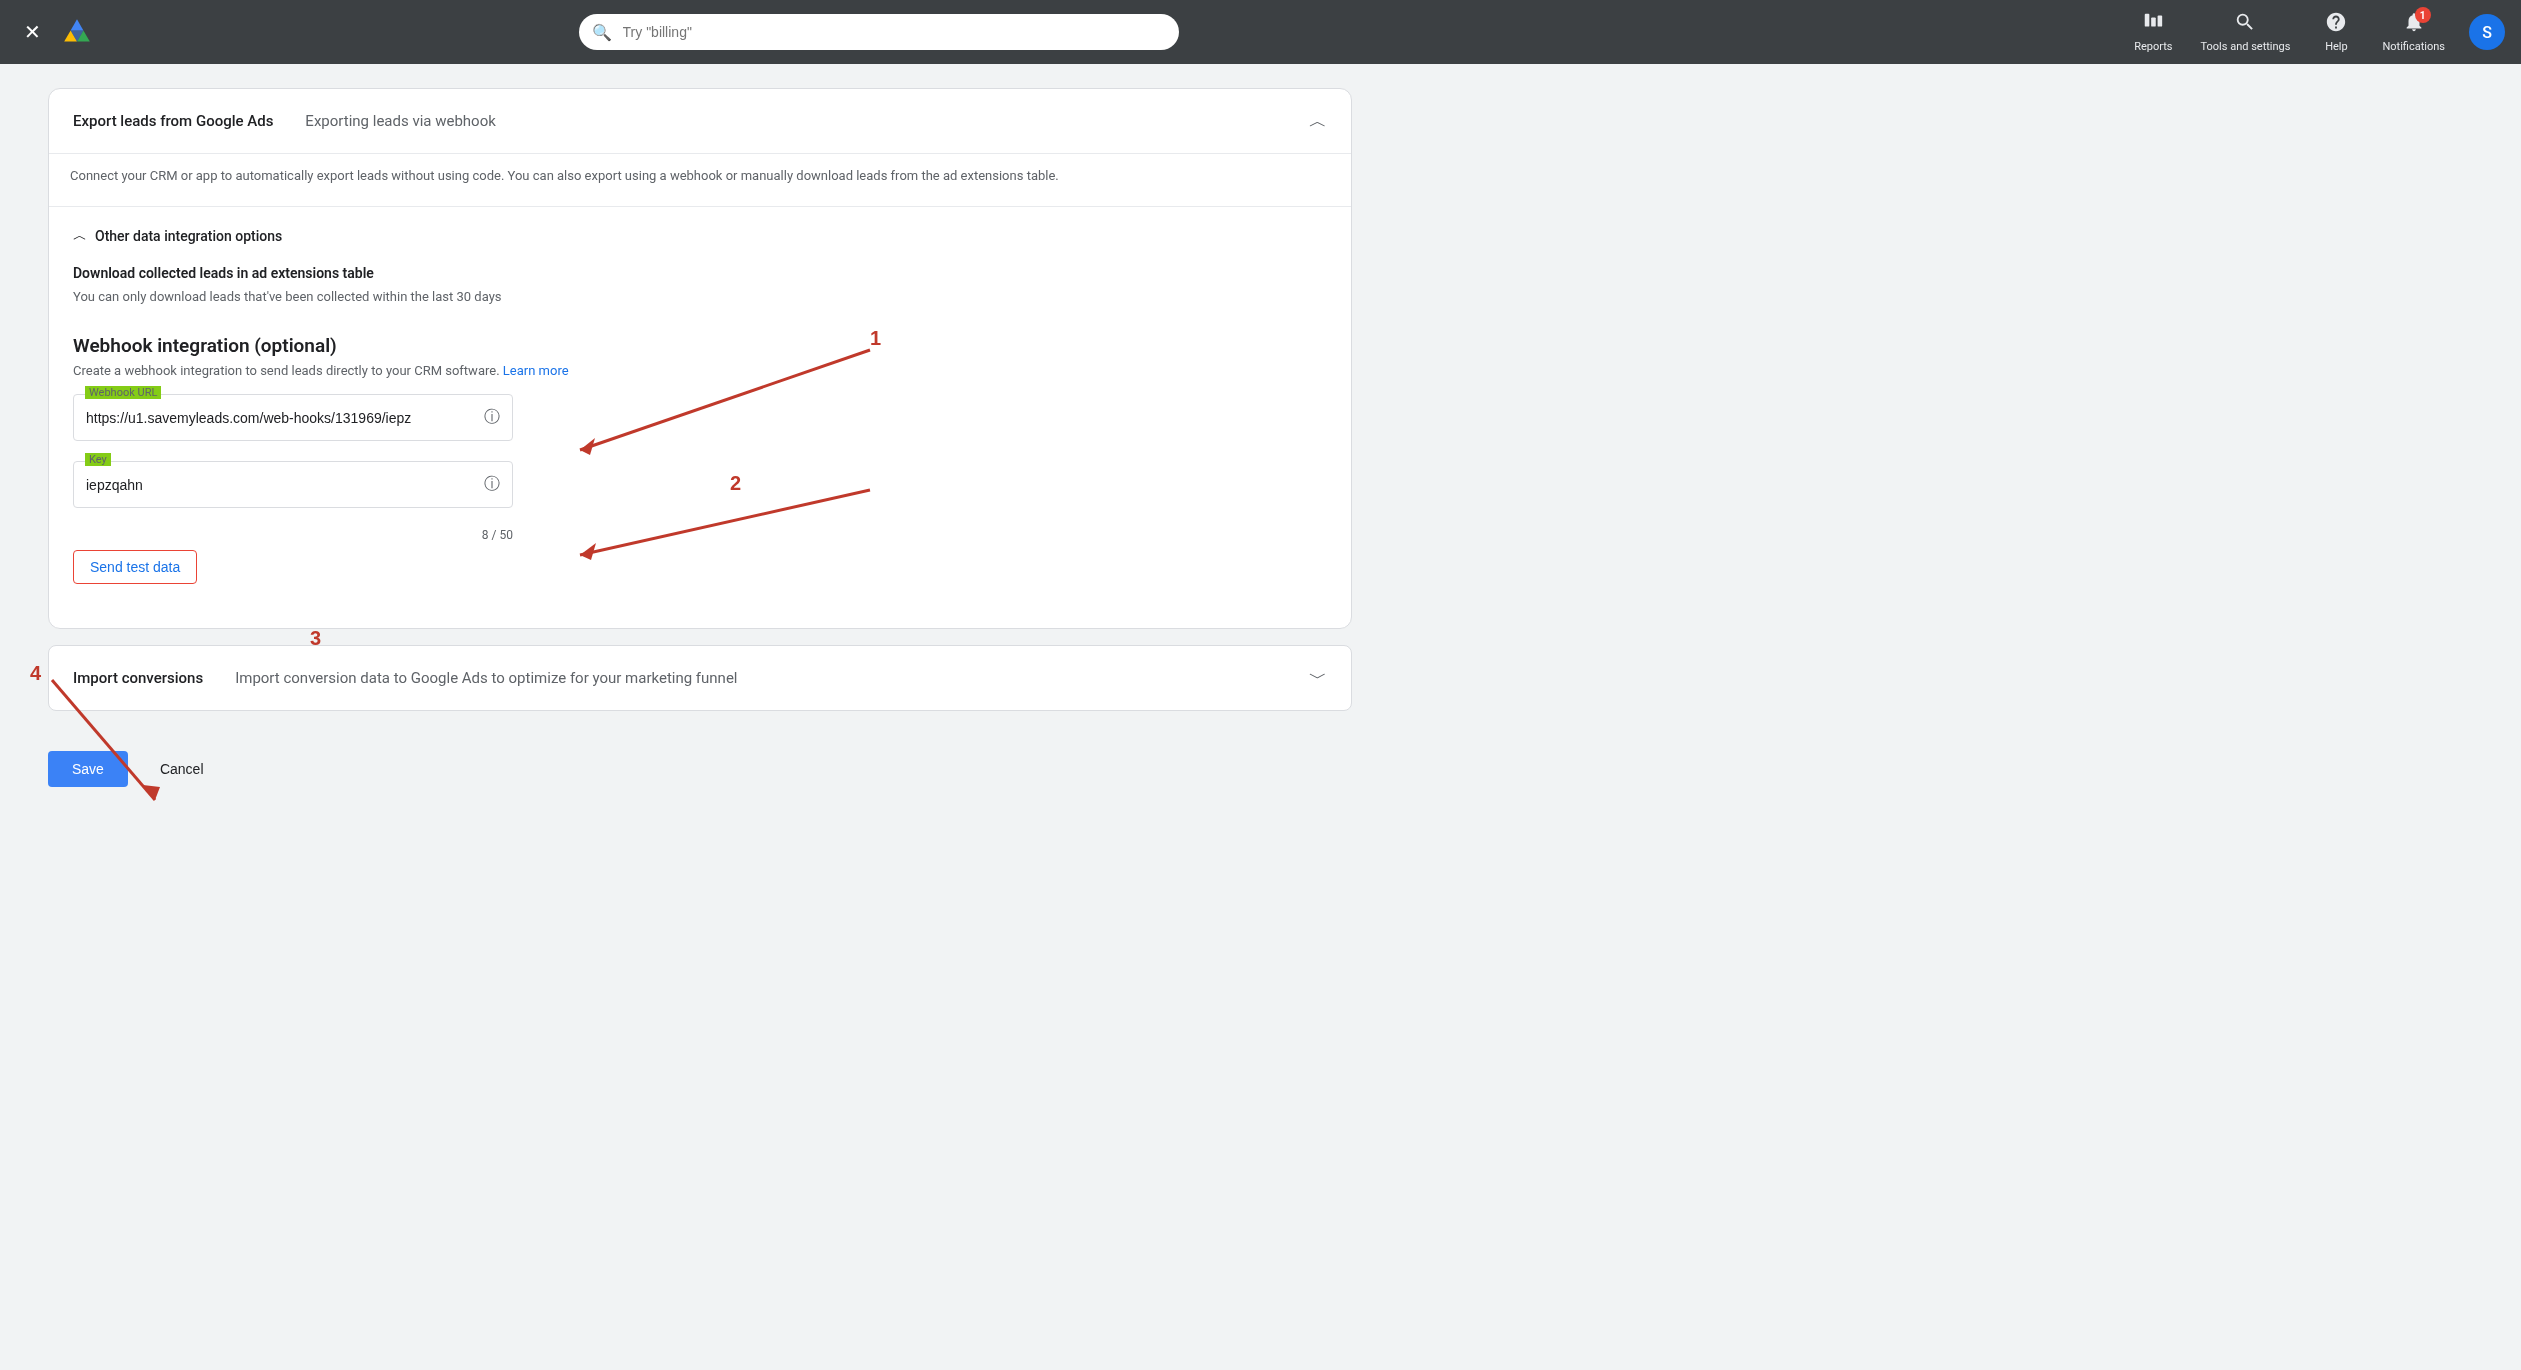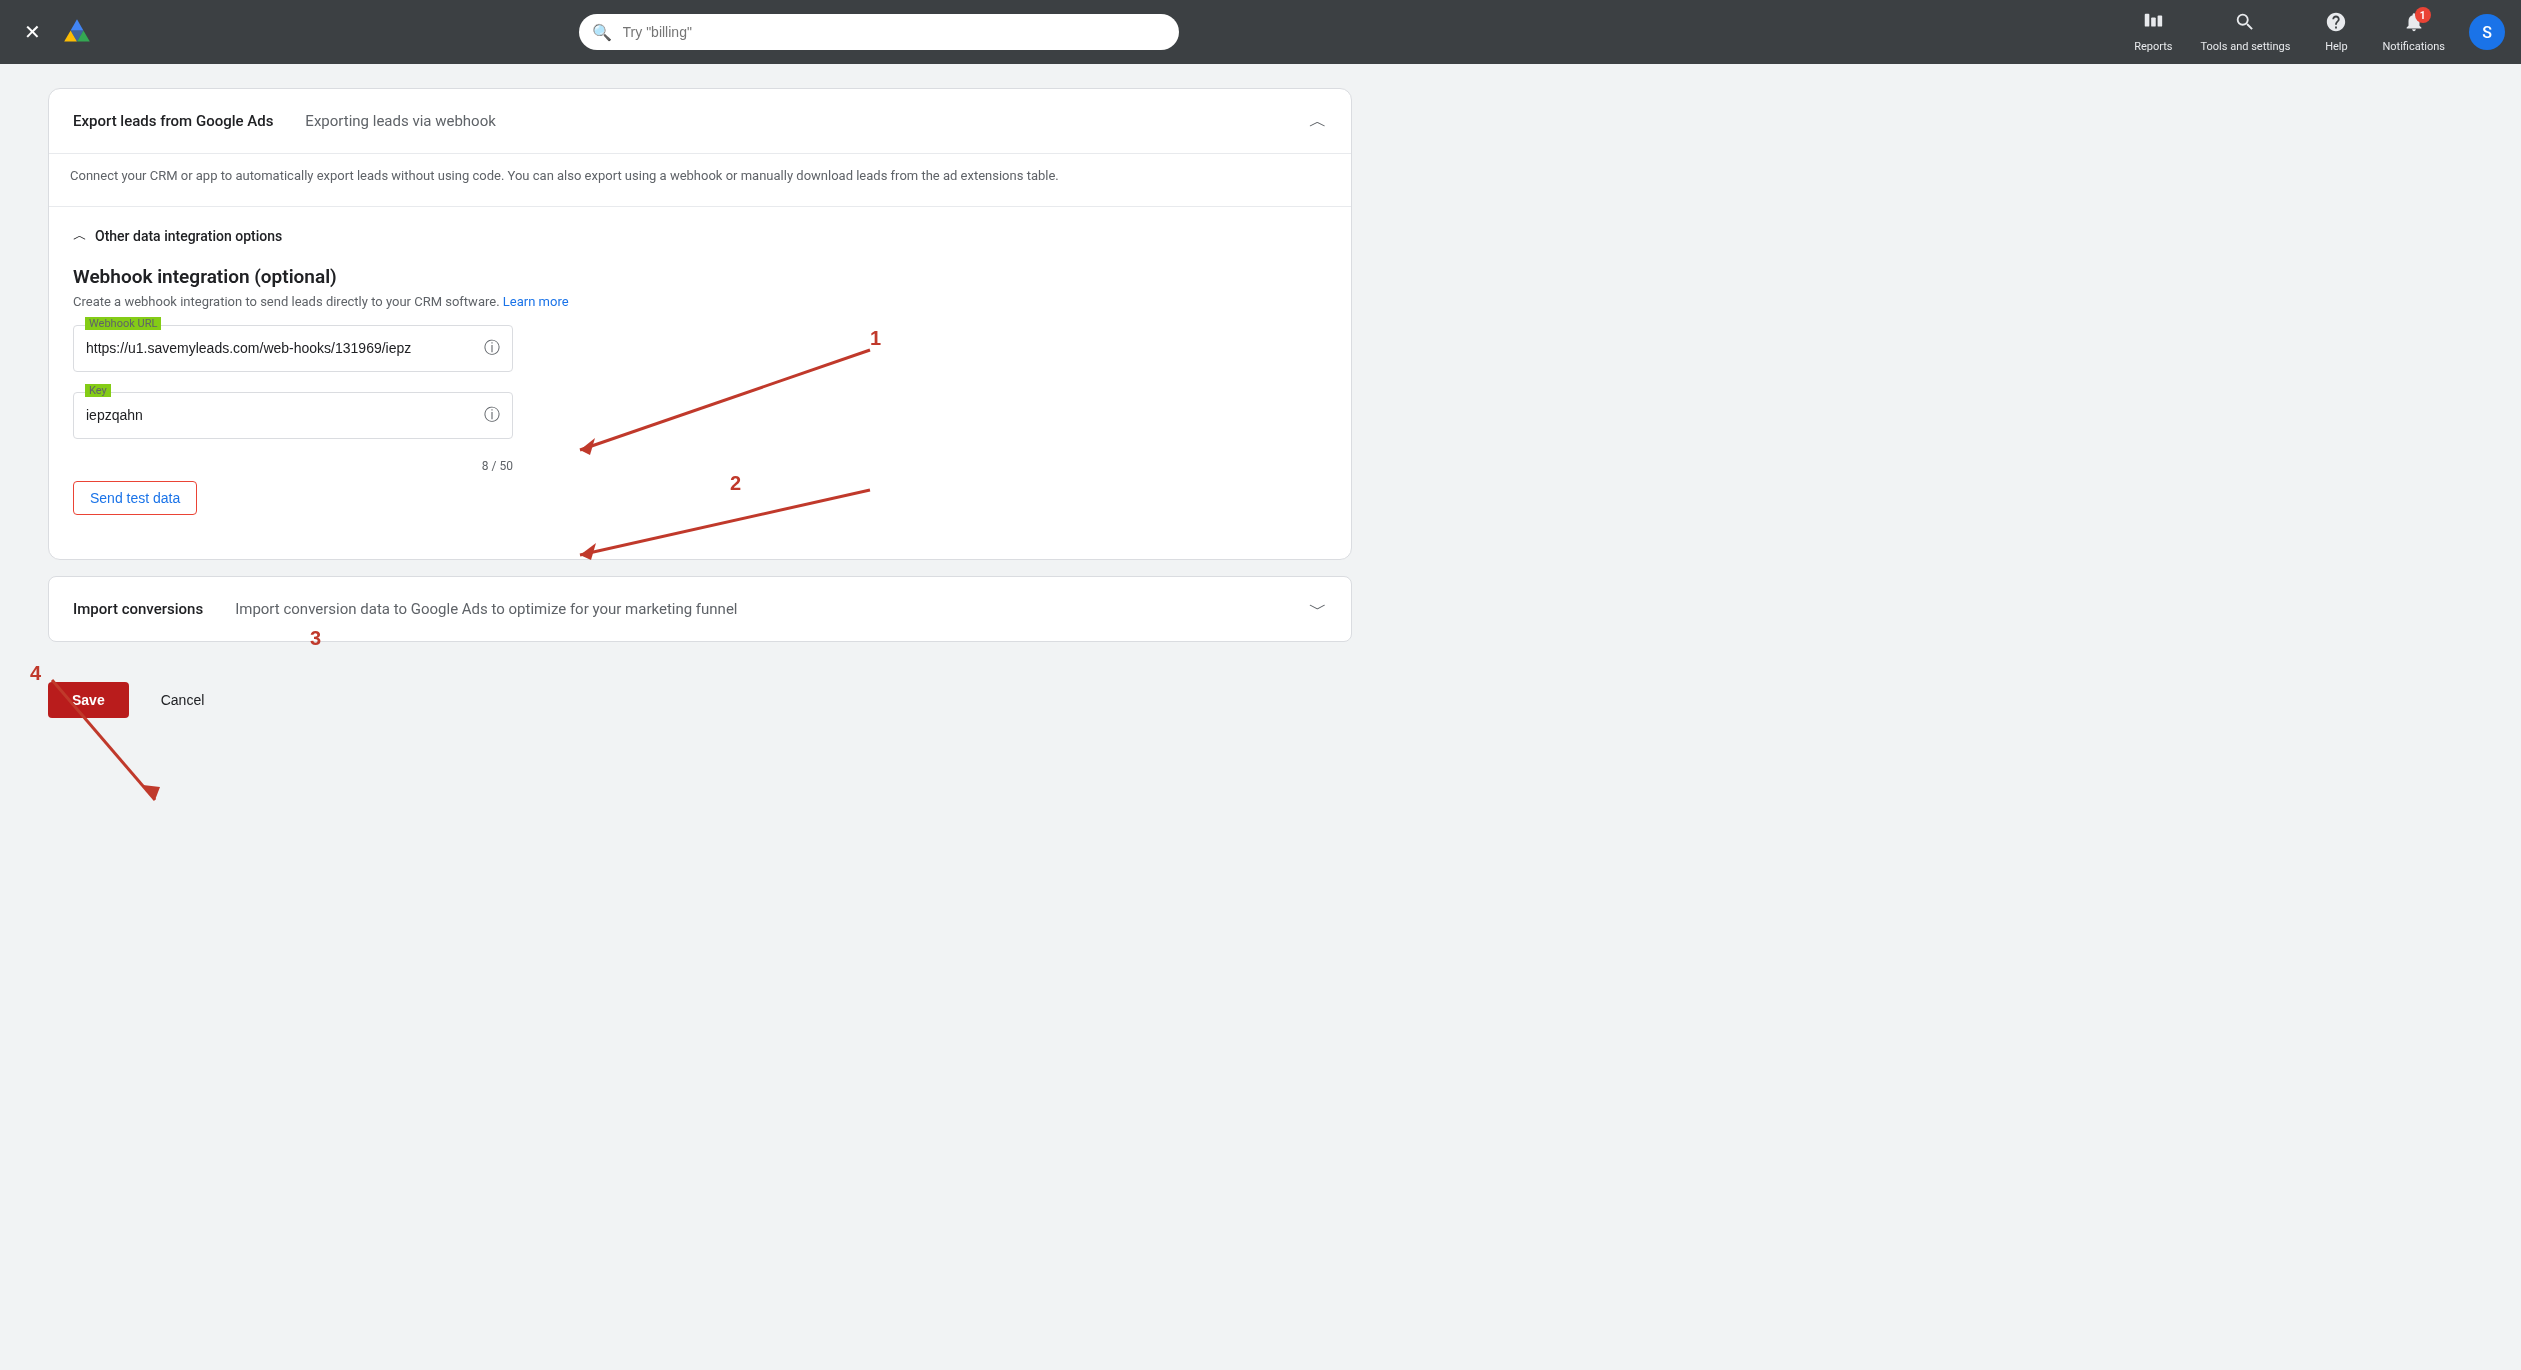--- a/index.html
+++ b/index.html
@@ -295,27 +295,27 @@
     }
 
     
     .bottom-actions {
       display: flex;
       align-items: center;
       gap: 16px;
       padding: 16px 0;
     }
     .save-btn {
-      background: #b91c1c;
+      background: #3b82f6;
       color: #fff;
       border: none;
       border-radius: 4px;
       padding: 10px 24px;
       font-size: 14px;
-      font-weight: 700;
+      font-weight: 400;
       cursor: pointer;
     }
     .cancel-btn {
       background: transparent;
       color: #202124;
       border: none;
       padding: 10px 16px;
       font-size: 14px;
       font-weight: 500;
       cursor: pointer;
@@ -416,20 +416,24 @@
 
     <div class="section-description">Connect your CRM or app to automatically export leads without using code. You can also export using a webhook or manually download leads from the ad extensions table.</div>
 
     <div class="integration-section">
 
       <div class="collapsible-header">
         <span class="collapsible-chevron">︿</span>
         <span class="collapsible-title">Other data integration options</span>
       </div>
 
+      <div class="subsection">
+        <div class="subsection-title">Download collected leads in ad extensions table</div>
+        <div class="subsection-desc">You can only download leads that've been collected within the last 30 days</div>
+      </div>
 
       <div class="webhook-section">
         <div class="webhook-title">Webhook integration (optional)</div>
         <div class="webhook-desc">
           <span>Create a webhook integration to send leads directly to your CRM software.</span>
           <a href="#">Learn more</a>
         </div>
 
         
         <div class="field-wrapper">

